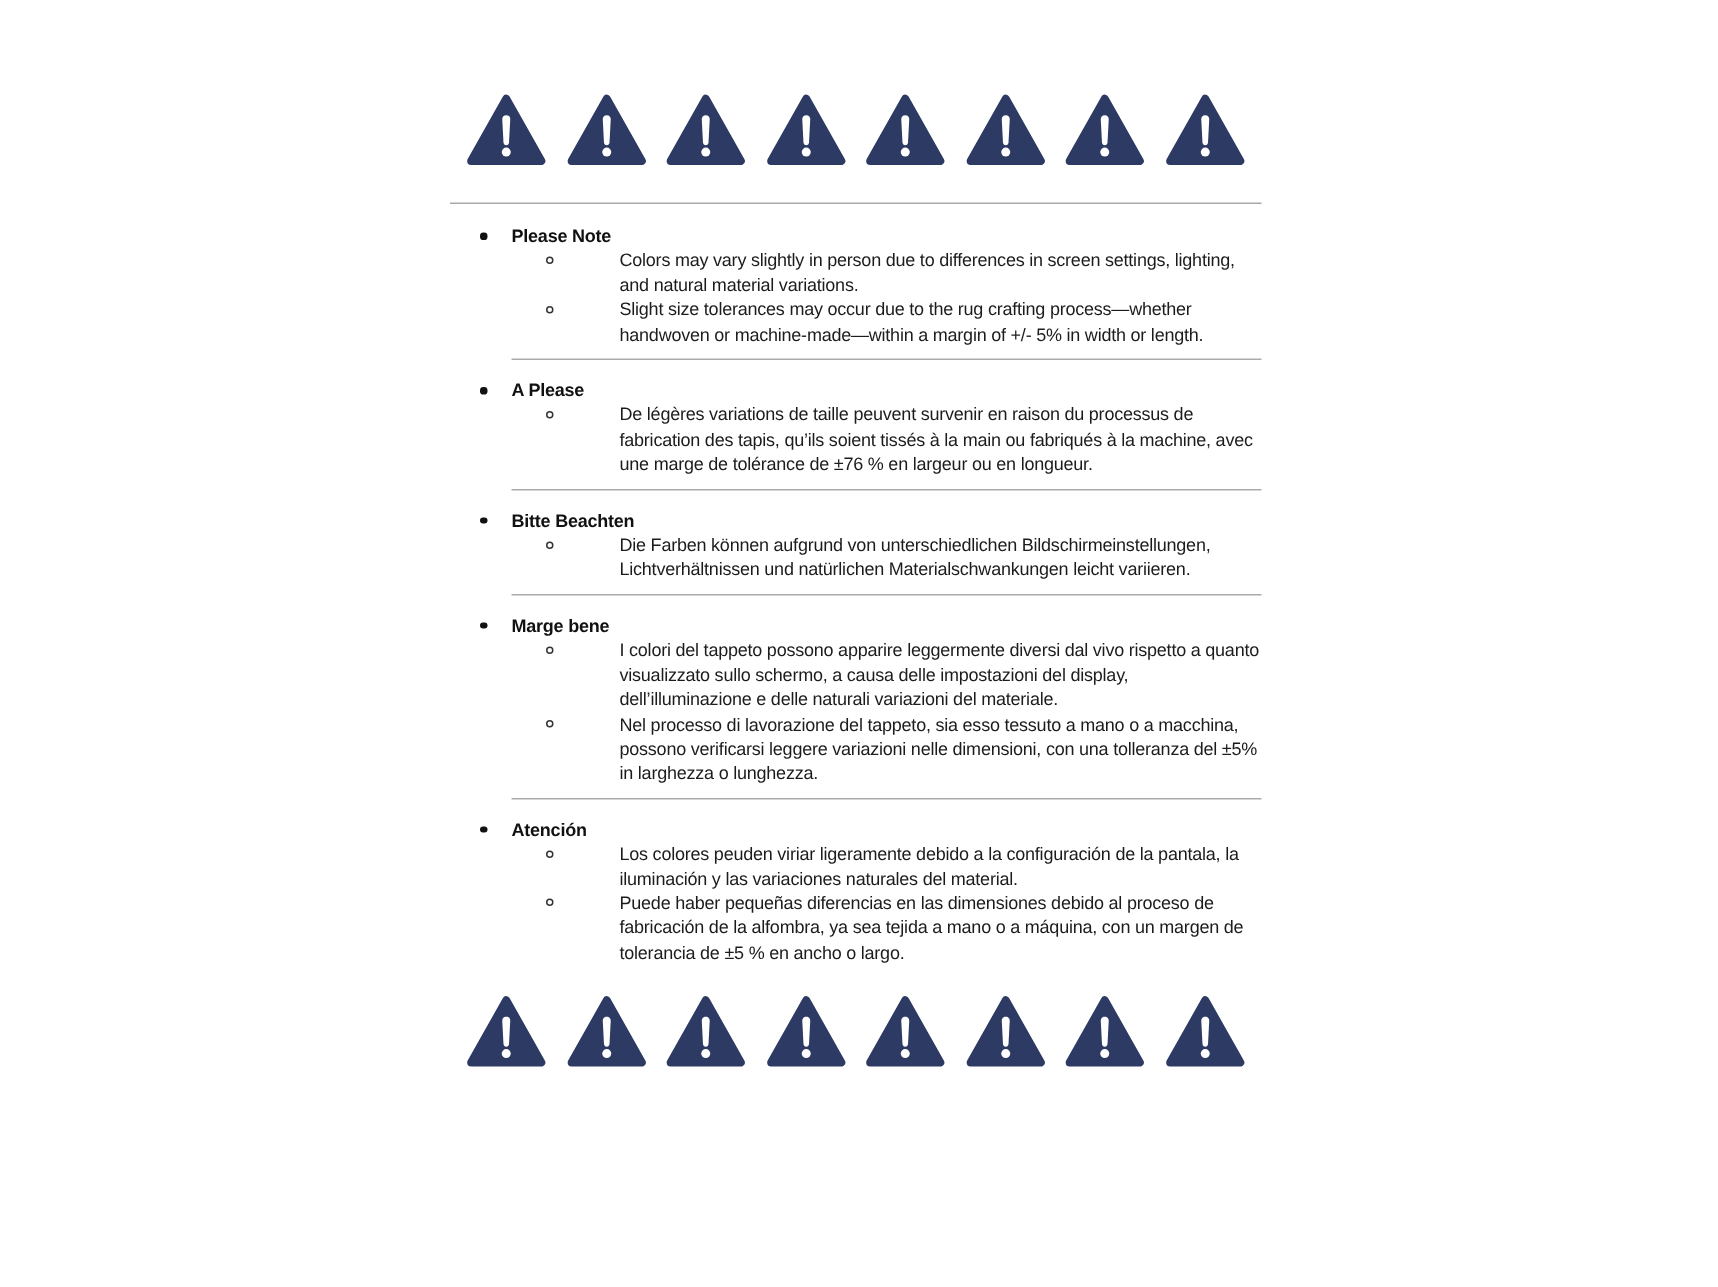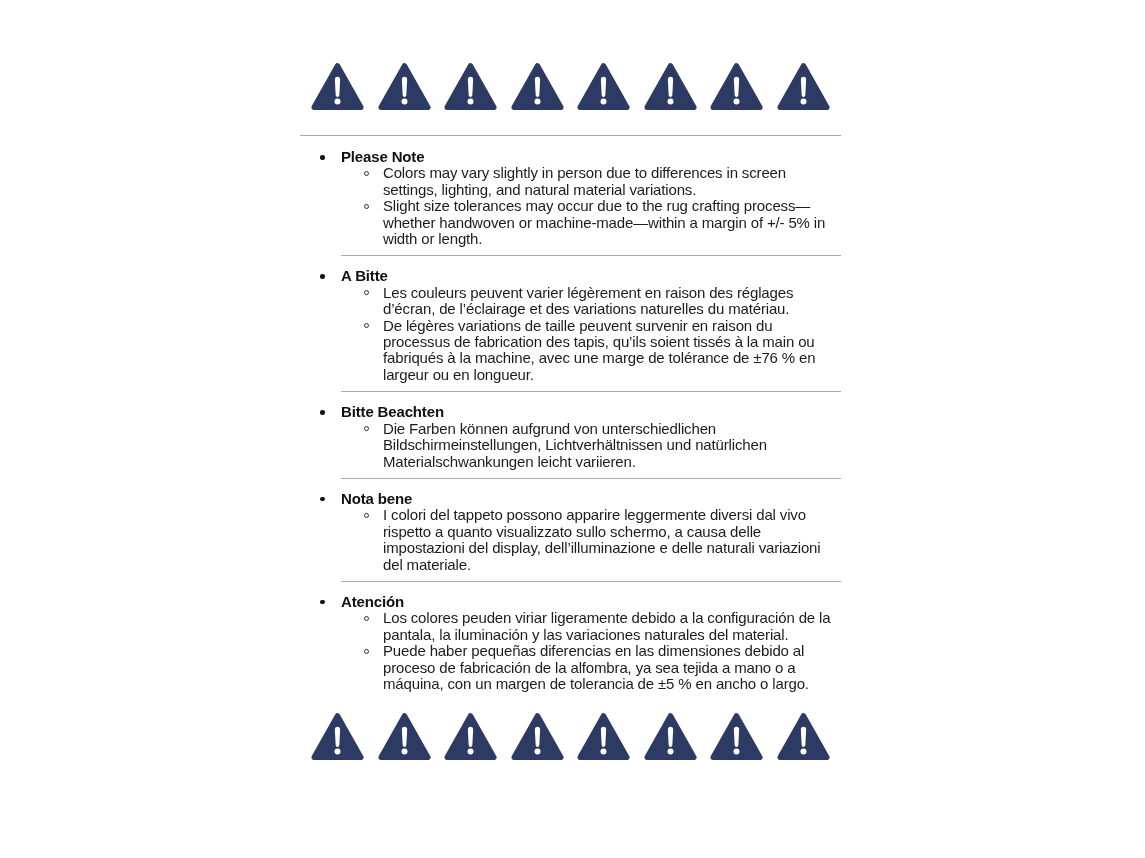--- a/index.html
+++ b/index.html
@@ -18,30 +18,30 @@
   .triangle-row.bottom { margin-top:18px; }
   .tri-icon { width:53px; height:50px; display:block; }
 
   hr.full-rule {
     border:0; border-top:1px solid #a9a9a9; margin:23px 0 0 0;
   }
   hr.section-rule {
     border:0; border-top:1px solid #ababab; margin:8px 0 12px 41px;
   }
 
-  .sections { margin-top:13px; font-size:15px; line-height:16.4px; letter-spacing:-0.15px; }
+  .sections { margin-top:13px; font-size:12px; line-height:16.4px; letter-spacing:-0.15px; }
 
   .heading-row { display:flex; margin-left:20px; }
   .bullet-dot {
     flex:none; width:4.5px; height:4.5px; border-radius:50%;
     background:#111; margin-top:6px;
   }
   .heading-text { margin-left:16.5px; font-weight:700; color:#111; }
 
-  .item-row { display:flex; margin-left:64px; }
+  .item-row { display:flex; margin-left:64px;gap:30px; }
   .bullet-circle {
     flex:none; width:5px; height:5px; border-radius:50%;
     border:1.1px solid #333; margin-top:5.5px; background:transparent;
   }
   .item-text { margin-left:14px; width:462px; }
 </style>
 </head>
 <body>
 
 <div class="doc">
@@ -110,27 +110,23 @@
   <div class="item-row">
     <span class="bullet-circle"></span>
     <div class="item-text">Slight size tolerances may occur due to the rug crafting process—whether handwoven or machine-made—within a margin of +/- 5% in width or length.</div>
   </div>
 </div>
   </div>
 <hr class="section-rule">
   <div class="section">
     <div class="heading-row">
       <span class="bullet-dot"></span>
-      <span class="heading-text">A Bitte</span>
-    </div>
-    <div class="items">
-  <div class="item-row">
-    <span class="bullet-circle"></span>
-    <div class="item-text">Les couleurs peuvent varier légèrement en raison des réglages d’écran, de l’éclairage et des variations naturelles du matériau.</div>
-  </div>
+      <span class="heading-text">A Please</span>
+    </div>
+    <div class="items">
 
   <div class="item-row">
     <span class="bullet-circle"></span>
     <div class="item-text">De légères variations de taille peuvent survenir en raison du processus de fabrication des tapis, qu’ils soient tissés à la main ou fabriqués à la machine, avec une marge de tolérance de ±76 % en largeur ou en longueur.</div>
   </div>
 </div>
   </div>
 <hr class="section-rule">
   <div class="section">
     <div class="heading-row">
@@ -142,28 +138,32 @@
     <span class="bullet-circle"></span>
     <div class="item-text">Die Farben können aufgrund von unterschiedlichen Bildschirmeinstellungen, Lichtverhältnissen und natürlichen Materialschwankungen leicht variieren.</div>
   </div>
 
 </div>
   </div>
 <hr class="section-rule">
   <div class="section">
     <div class="heading-row">
       <span class="bullet-dot"></span>
-      <span class="heading-text">Nota bene</span>
+      <span class="heading-text">Marge bene</span>
     </div>
     <div class="items">
   <div class="item-row">
     <span class="bullet-circle"></span>
     <div class="item-text">I colori del tappeto possono apparire leggermente diversi dal vivo rispetto a quanto visualizzato sullo schermo, a causa delle impostazioni del display, dell’illuminazione e delle naturali variazioni del materiale.</div>
   </div>
 
+  <div class="item-row">
+    <span class="bullet-circle"></span>
+    <div class="item-text">Nel processo di lavorazione del tappeto, sia esso tessuto a mano o a macchina, possono verificarsi leggere variazioni nelle dimensioni, con una tolleranza del ±5% in larghezza o lunghezza.</div>
+  </div>
 </div>
   </div>
 <hr class="section-rule">
   <div class="section">
     <div class="heading-row">
       <span class="bullet-dot"></span>
       <span class="heading-text">Atención</span>
     </div>
     <div class="items">
   <div class="item-row">

